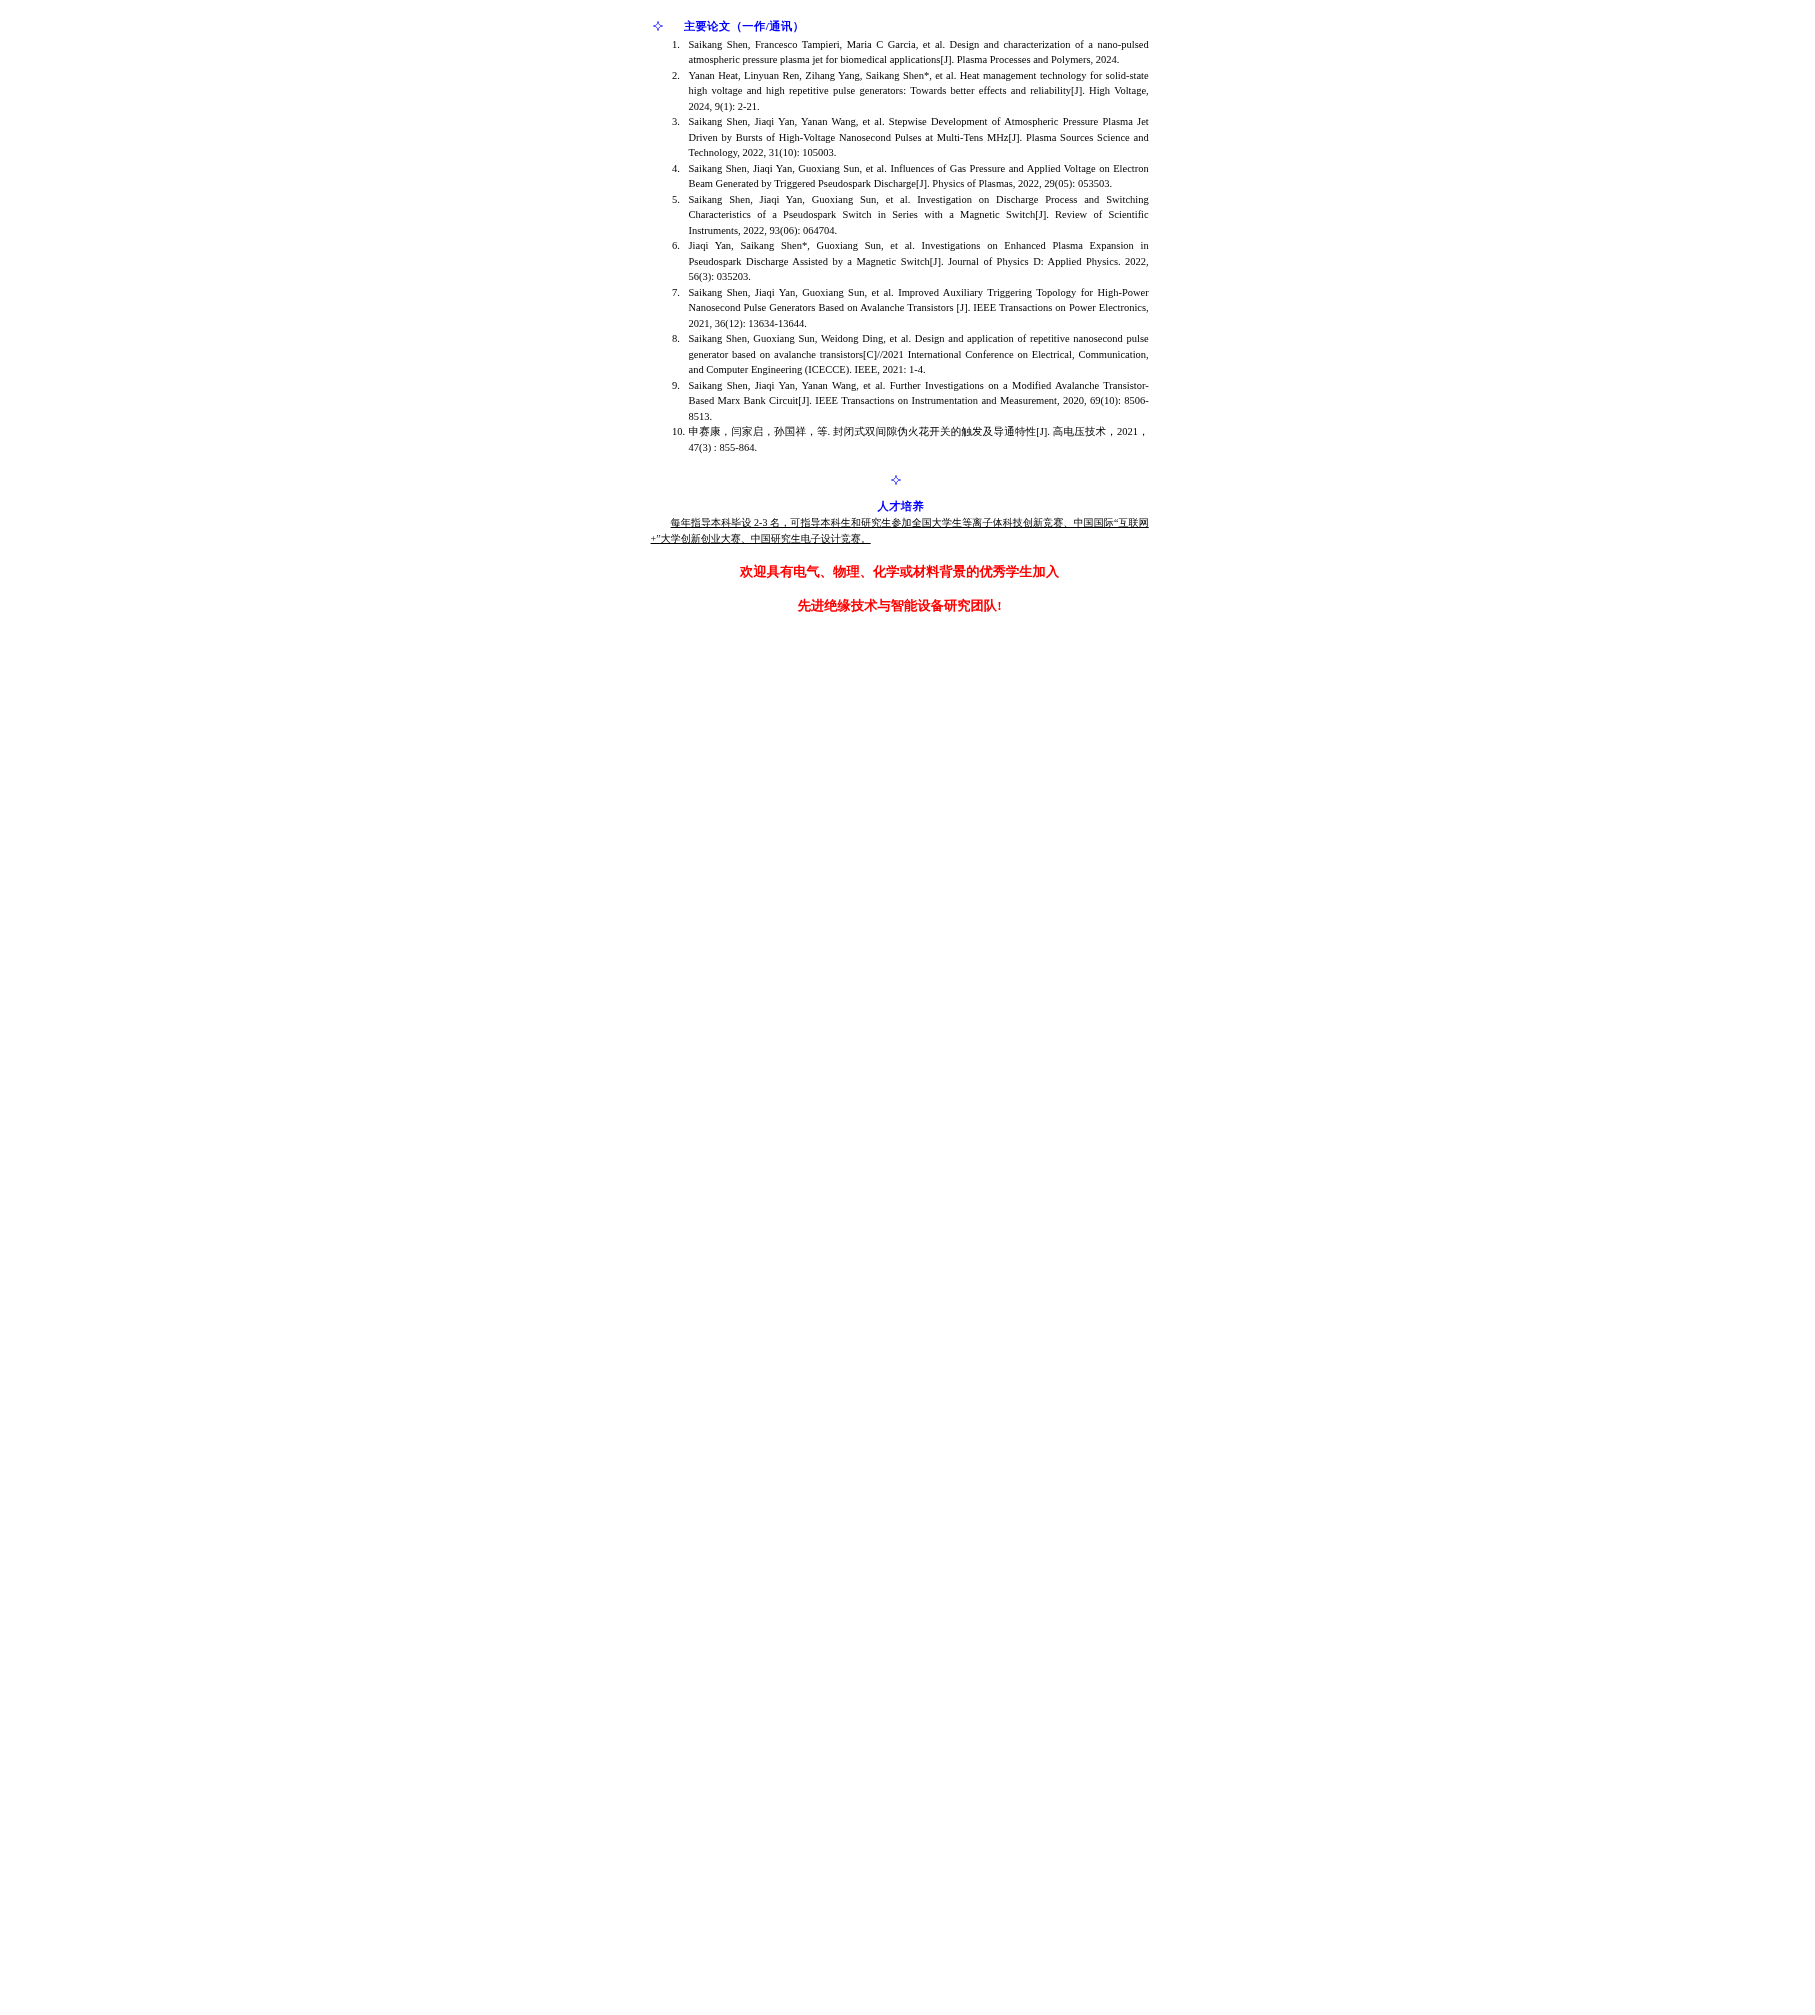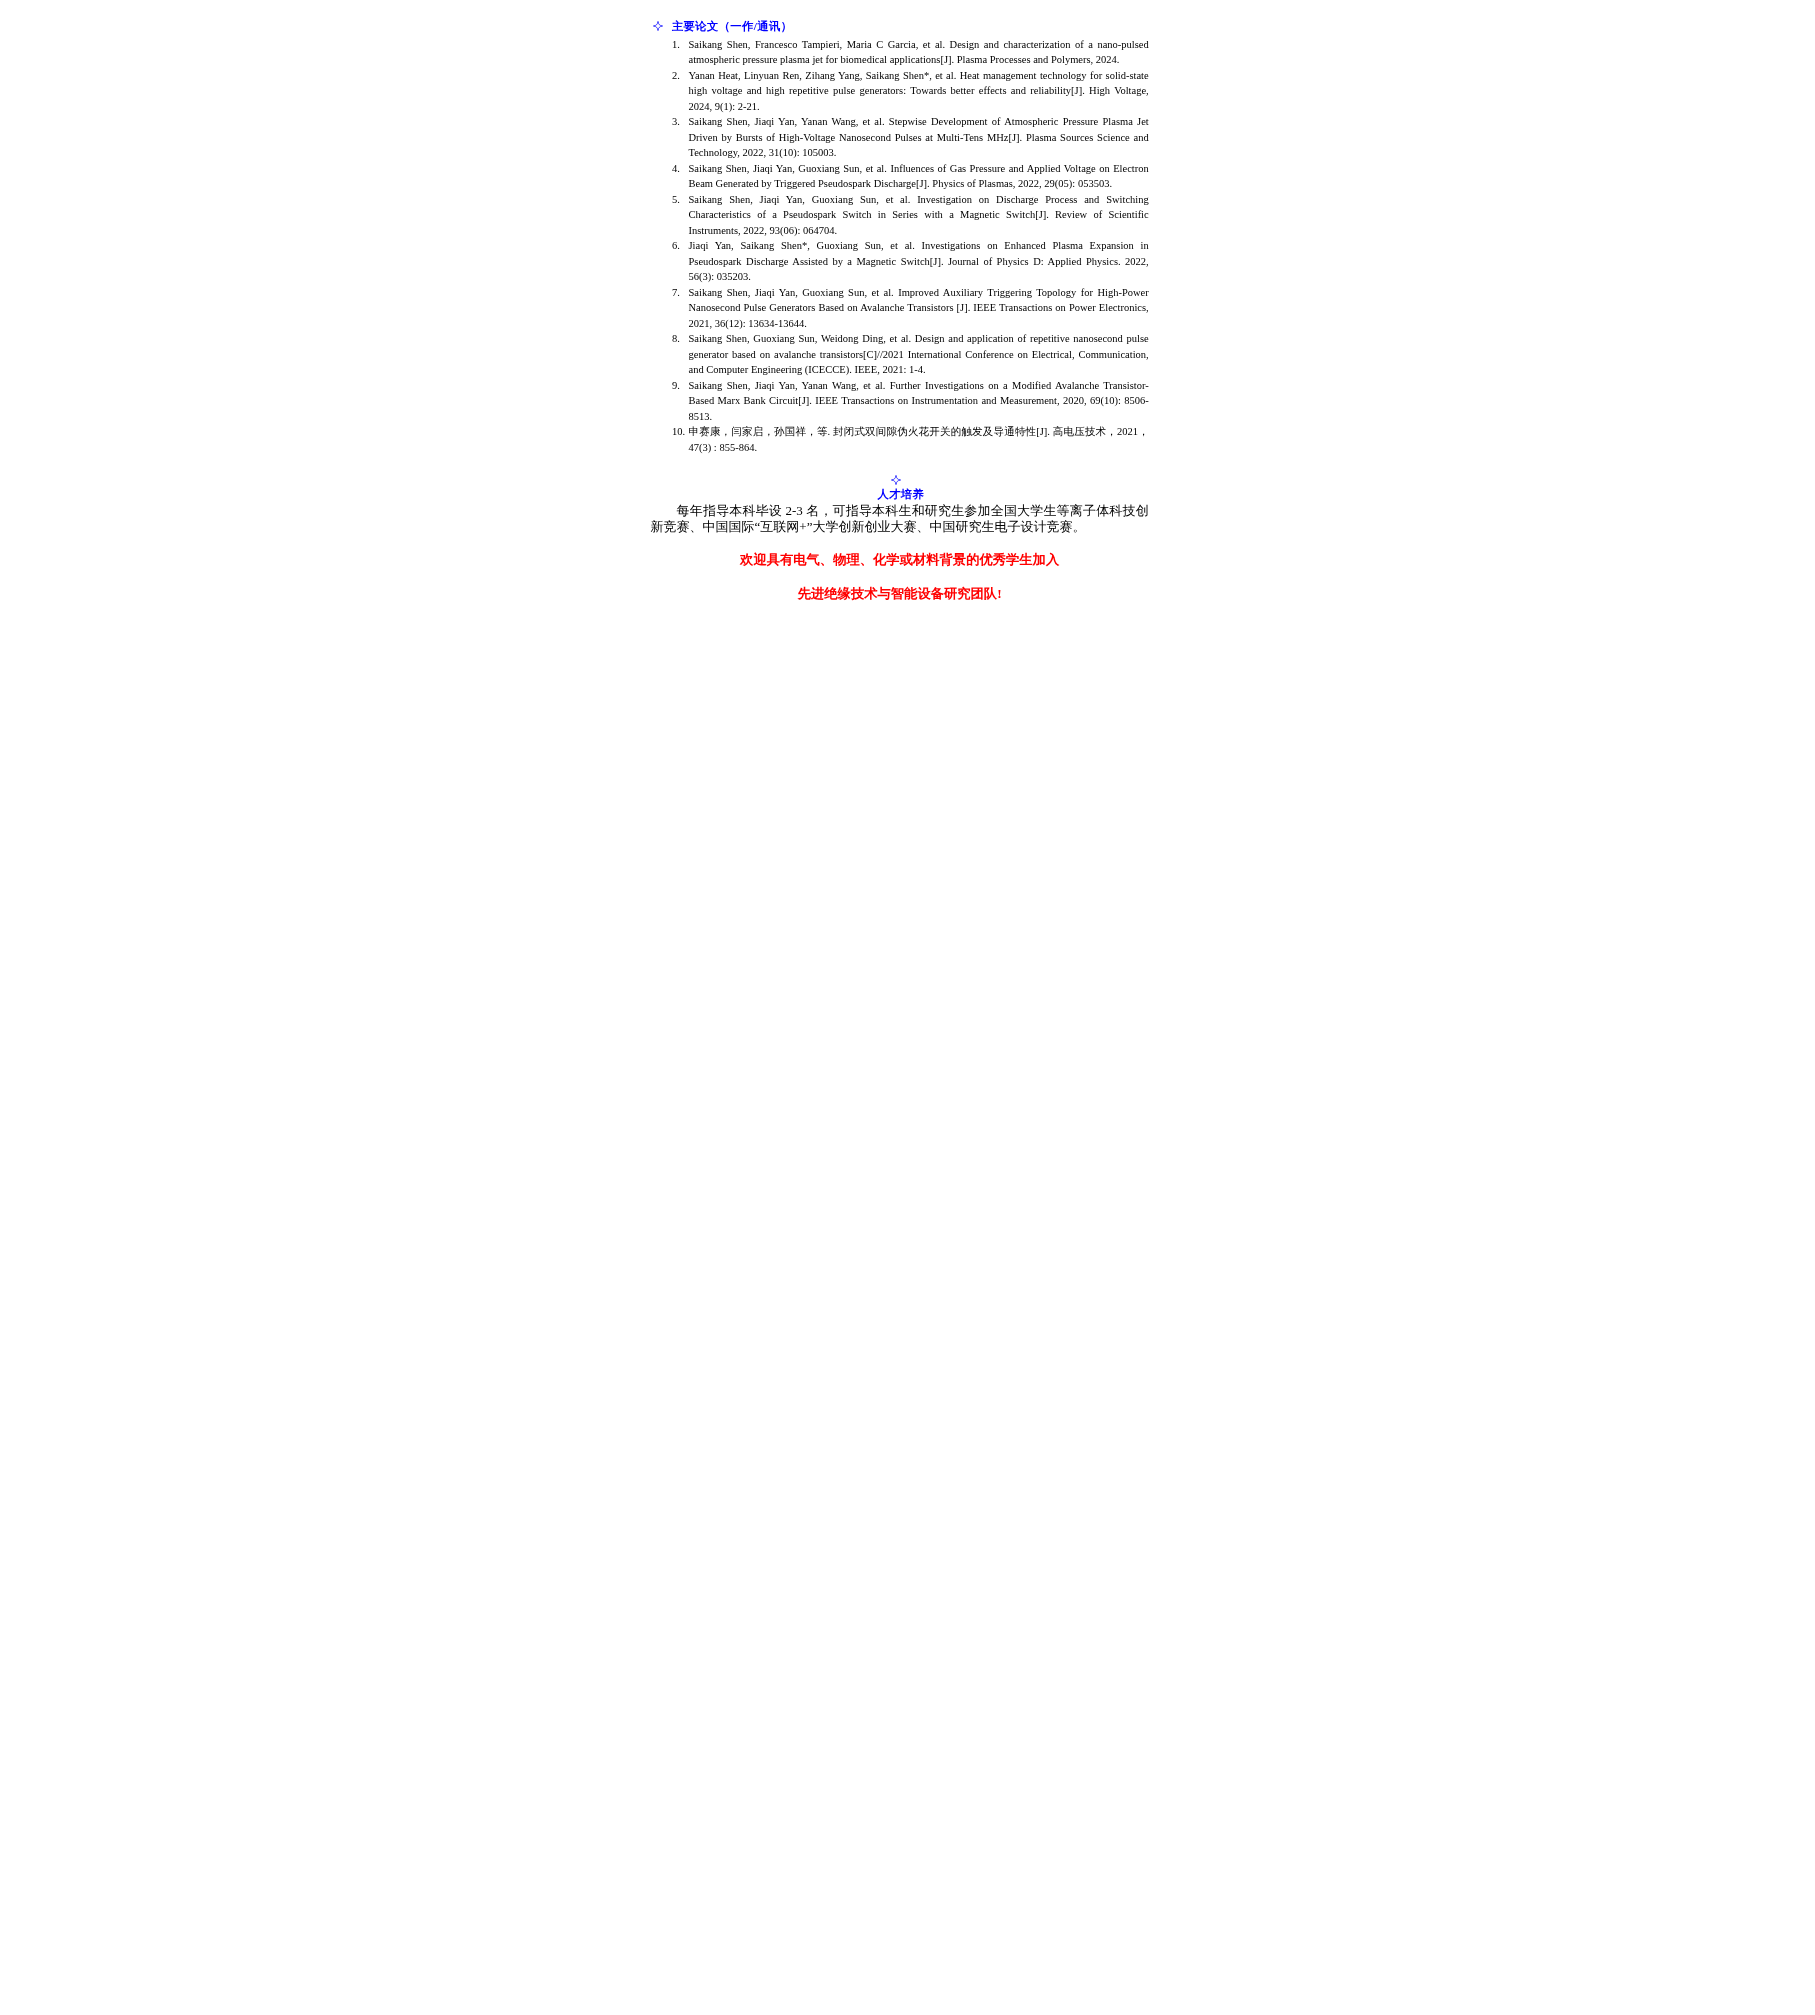--- a/index.html
+++ b/index.html
@@ -16,20 +16,21 @@
     box-sizing: border-box;
     padding: 18.5px 17.3px 12px 1.6px;
     font-family: "Liberation Serif", "DejaVu Serif", serif;
     color: #000000;
   }
   .section-header {
     display: flex;
     align-items: center;
     margin-left: 2.4px;
     line-height: 14.5px;
+    gap: 12px;
   }
   .section-header .bullet {
     width: 10px;
     height: 13.7px;
     flex: 0 0 auto;
     margin-right: 8.9px;
     display: inline-flex;
     align-items: center;
     justify-content: center;
   }
@@ -54,24 +55,25 @@
   ol.pubs .num {
     position: absolute;
     left: 0;
     top: 0;
     text-align: left;
   }
   ol.pubs b { font-weight: normal; margin-top: 36px; }
   .talent-header { margin-top: 18px; flex-direction: column; }
   .talent-para {
     margin: 2px 0 0 0;
-    font-size: 13px;
+    font-size: 10px;
     line-height: 15.7px;
     text-align: justify;
     text-indent: 2em;
+    text-decoration: underline;
   }
   .notice {
     text-align: center;
     color: #FF0000;
     font-weight: bold;
     font-size: 13.3px;
     line-height: 17.7px;
   }
   .notice-1 { margin-top: 16px; }
   .notice-2 { margin-top: 17px; }

